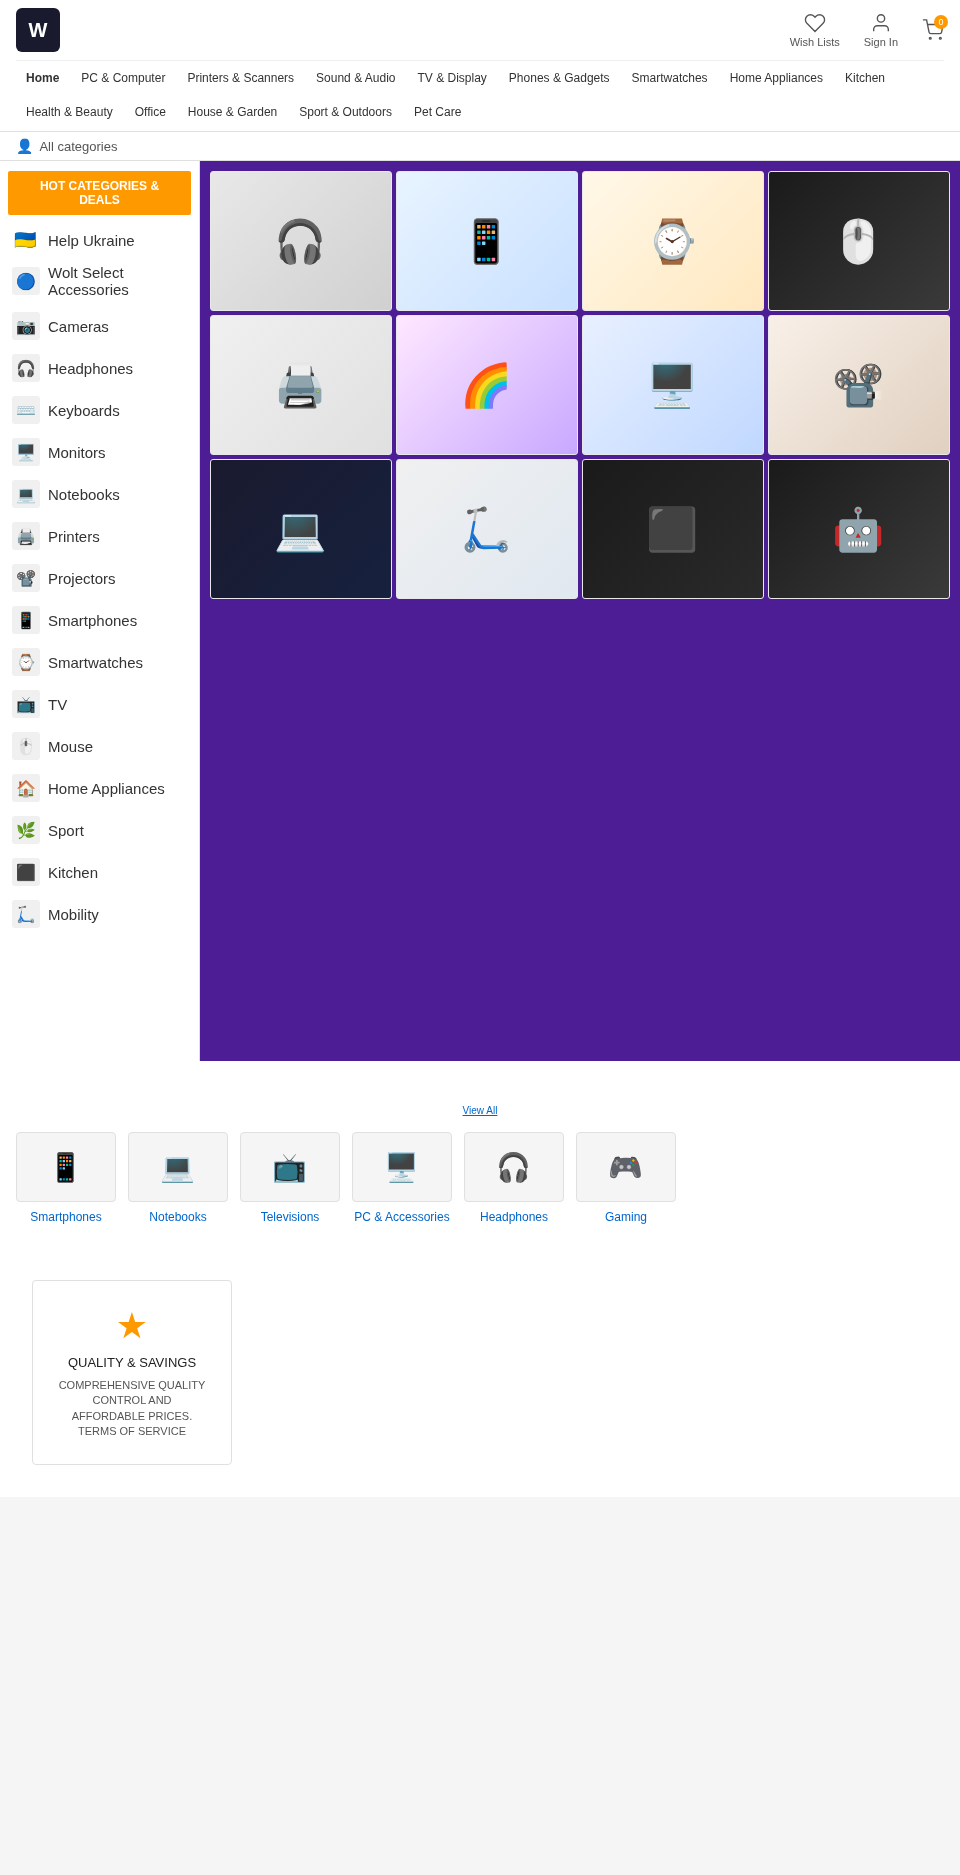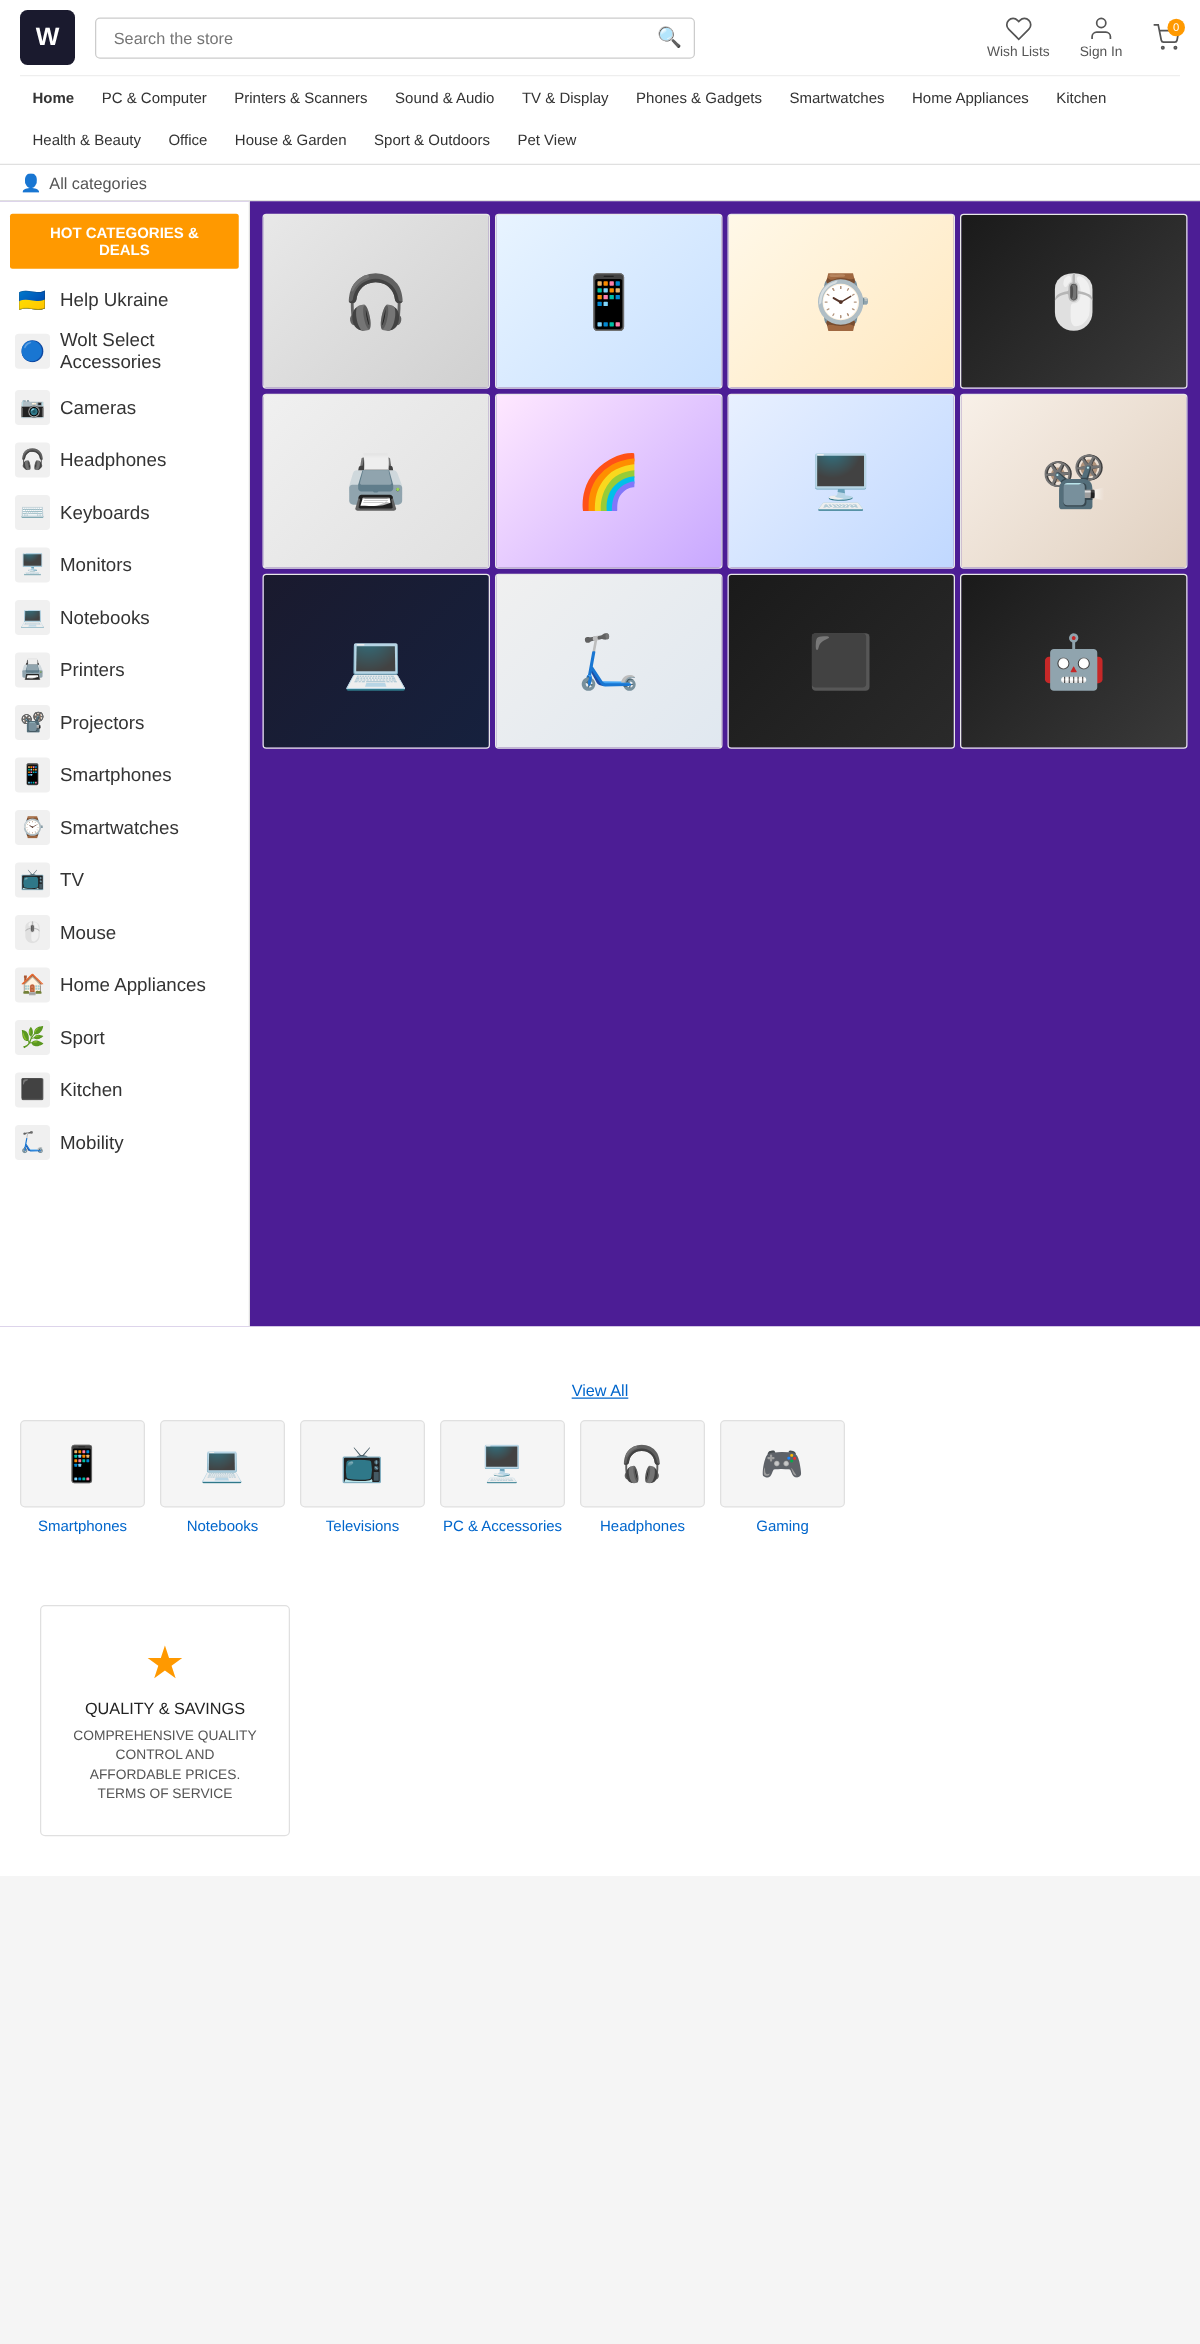--- a/index.html
+++ b/index.html
@@ -224,21 +224,21 @@
     .section-title {
       font-size: 18px;
       font-weight: bold;
       color: #222;
       margin-bottom: 12px;
     }
     .view-all-link {
       display: block;
       text-align: center;
       color: #0066cc;
-      font-size: 13px;
+      font-size: 10px;
       margin-bottom: 16px;
       cursor: pointer;
       text-decoration: underline;
     }
     .category-grid {
       display: flex;
       gap: 12px;
       flex-wrap: wrap;
     }
     .category-card {
@@ -319,24 +319,20 @@
   </style>
 </head>
 <body>
 
 <div class="page-wrapper">
 
   <div class="header">
     <div class="header-top">
       <div class="logo">W</div>
 
-      <div class="search-bar">
-        <input type="text" placeholder="Search the store" style="">
-        <span class="search-icon">🔍</span>
-      </div>
 
       <div class="header-actions">
         <div class="header-action">
           <svg width="22" height="22" viewBox="0 0 24 24" fill="none" stroke="#555" stroke-width="1.5">
             <path d="M20.84 4.61a5.5 5.5 0 0 0-7.78 0L12 5.67l-1.06-1.06a5.5 5.5 0 0 0-7.78 7.78l1.06 1.06L12 21.23l7.78-7.78 1.06-1.06a5.5 5.5 0 0 0 0-7.78z"></path>
           </svg>
           <span>Wish Lists</span>
         </div>
         <div class="header-action">
           <svg width="22" height="22" viewBox="0 0 24 24" fill="none" stroke="#555" stroke-width="1.5">
@@ -366,21 +362,21 @@
       <span class="nav-item">Smartwatches</span>
       <span class="nav-item">Home Appliances</span>
       <span class="nav-item">Kitchen</span>
     </nav>
 
     <nav class="nav-secondary">
       <span class="nav-item">Health &amp; Beauty</span>
       <span class="nav-item">Office</span>
       <span class="nav-item">House &amp; Garden</span>
       <span class="nav-item">Sport &amp; Outdoors</span>
-      <span class="nav-item">Pet View</span>
+      <span class="nav-item">Pet Care</span>
     </nav>
   </div>
 
   <div class="all-categories">
     <span class="all-categories-icon">👤</span>
     <span>All categories</span>
   </div>
 
   <div class="main-layout">
 

